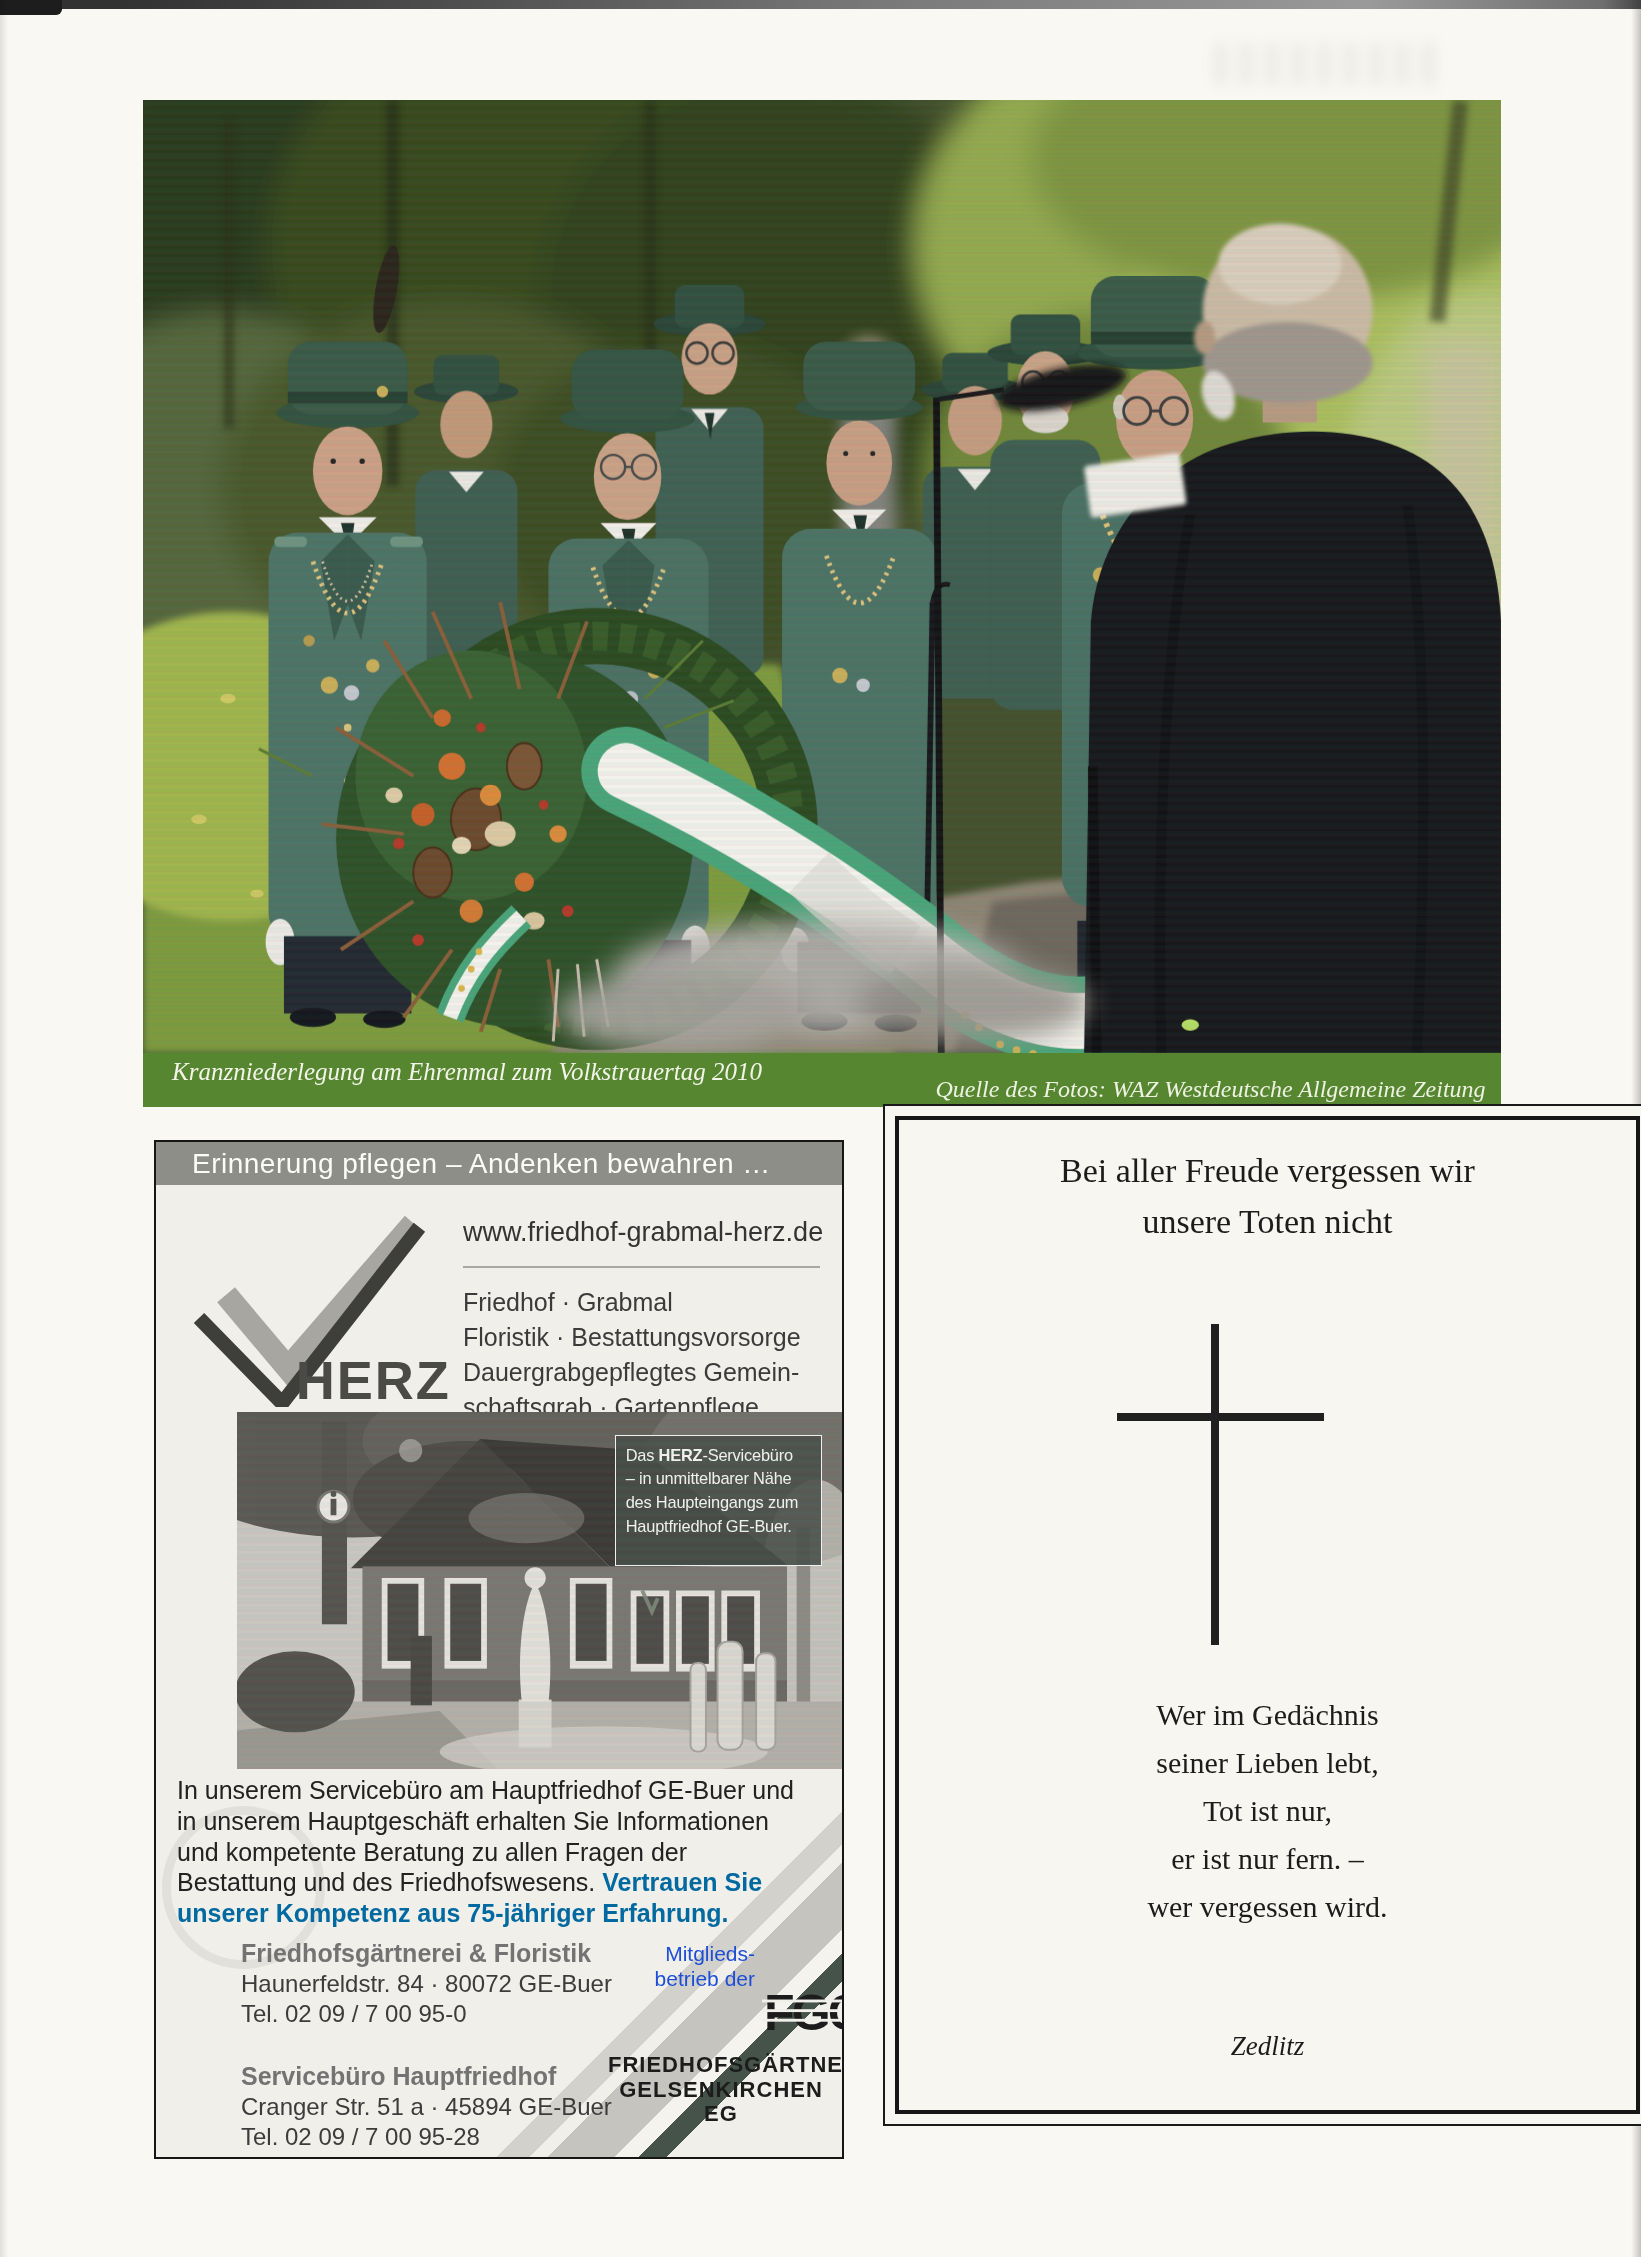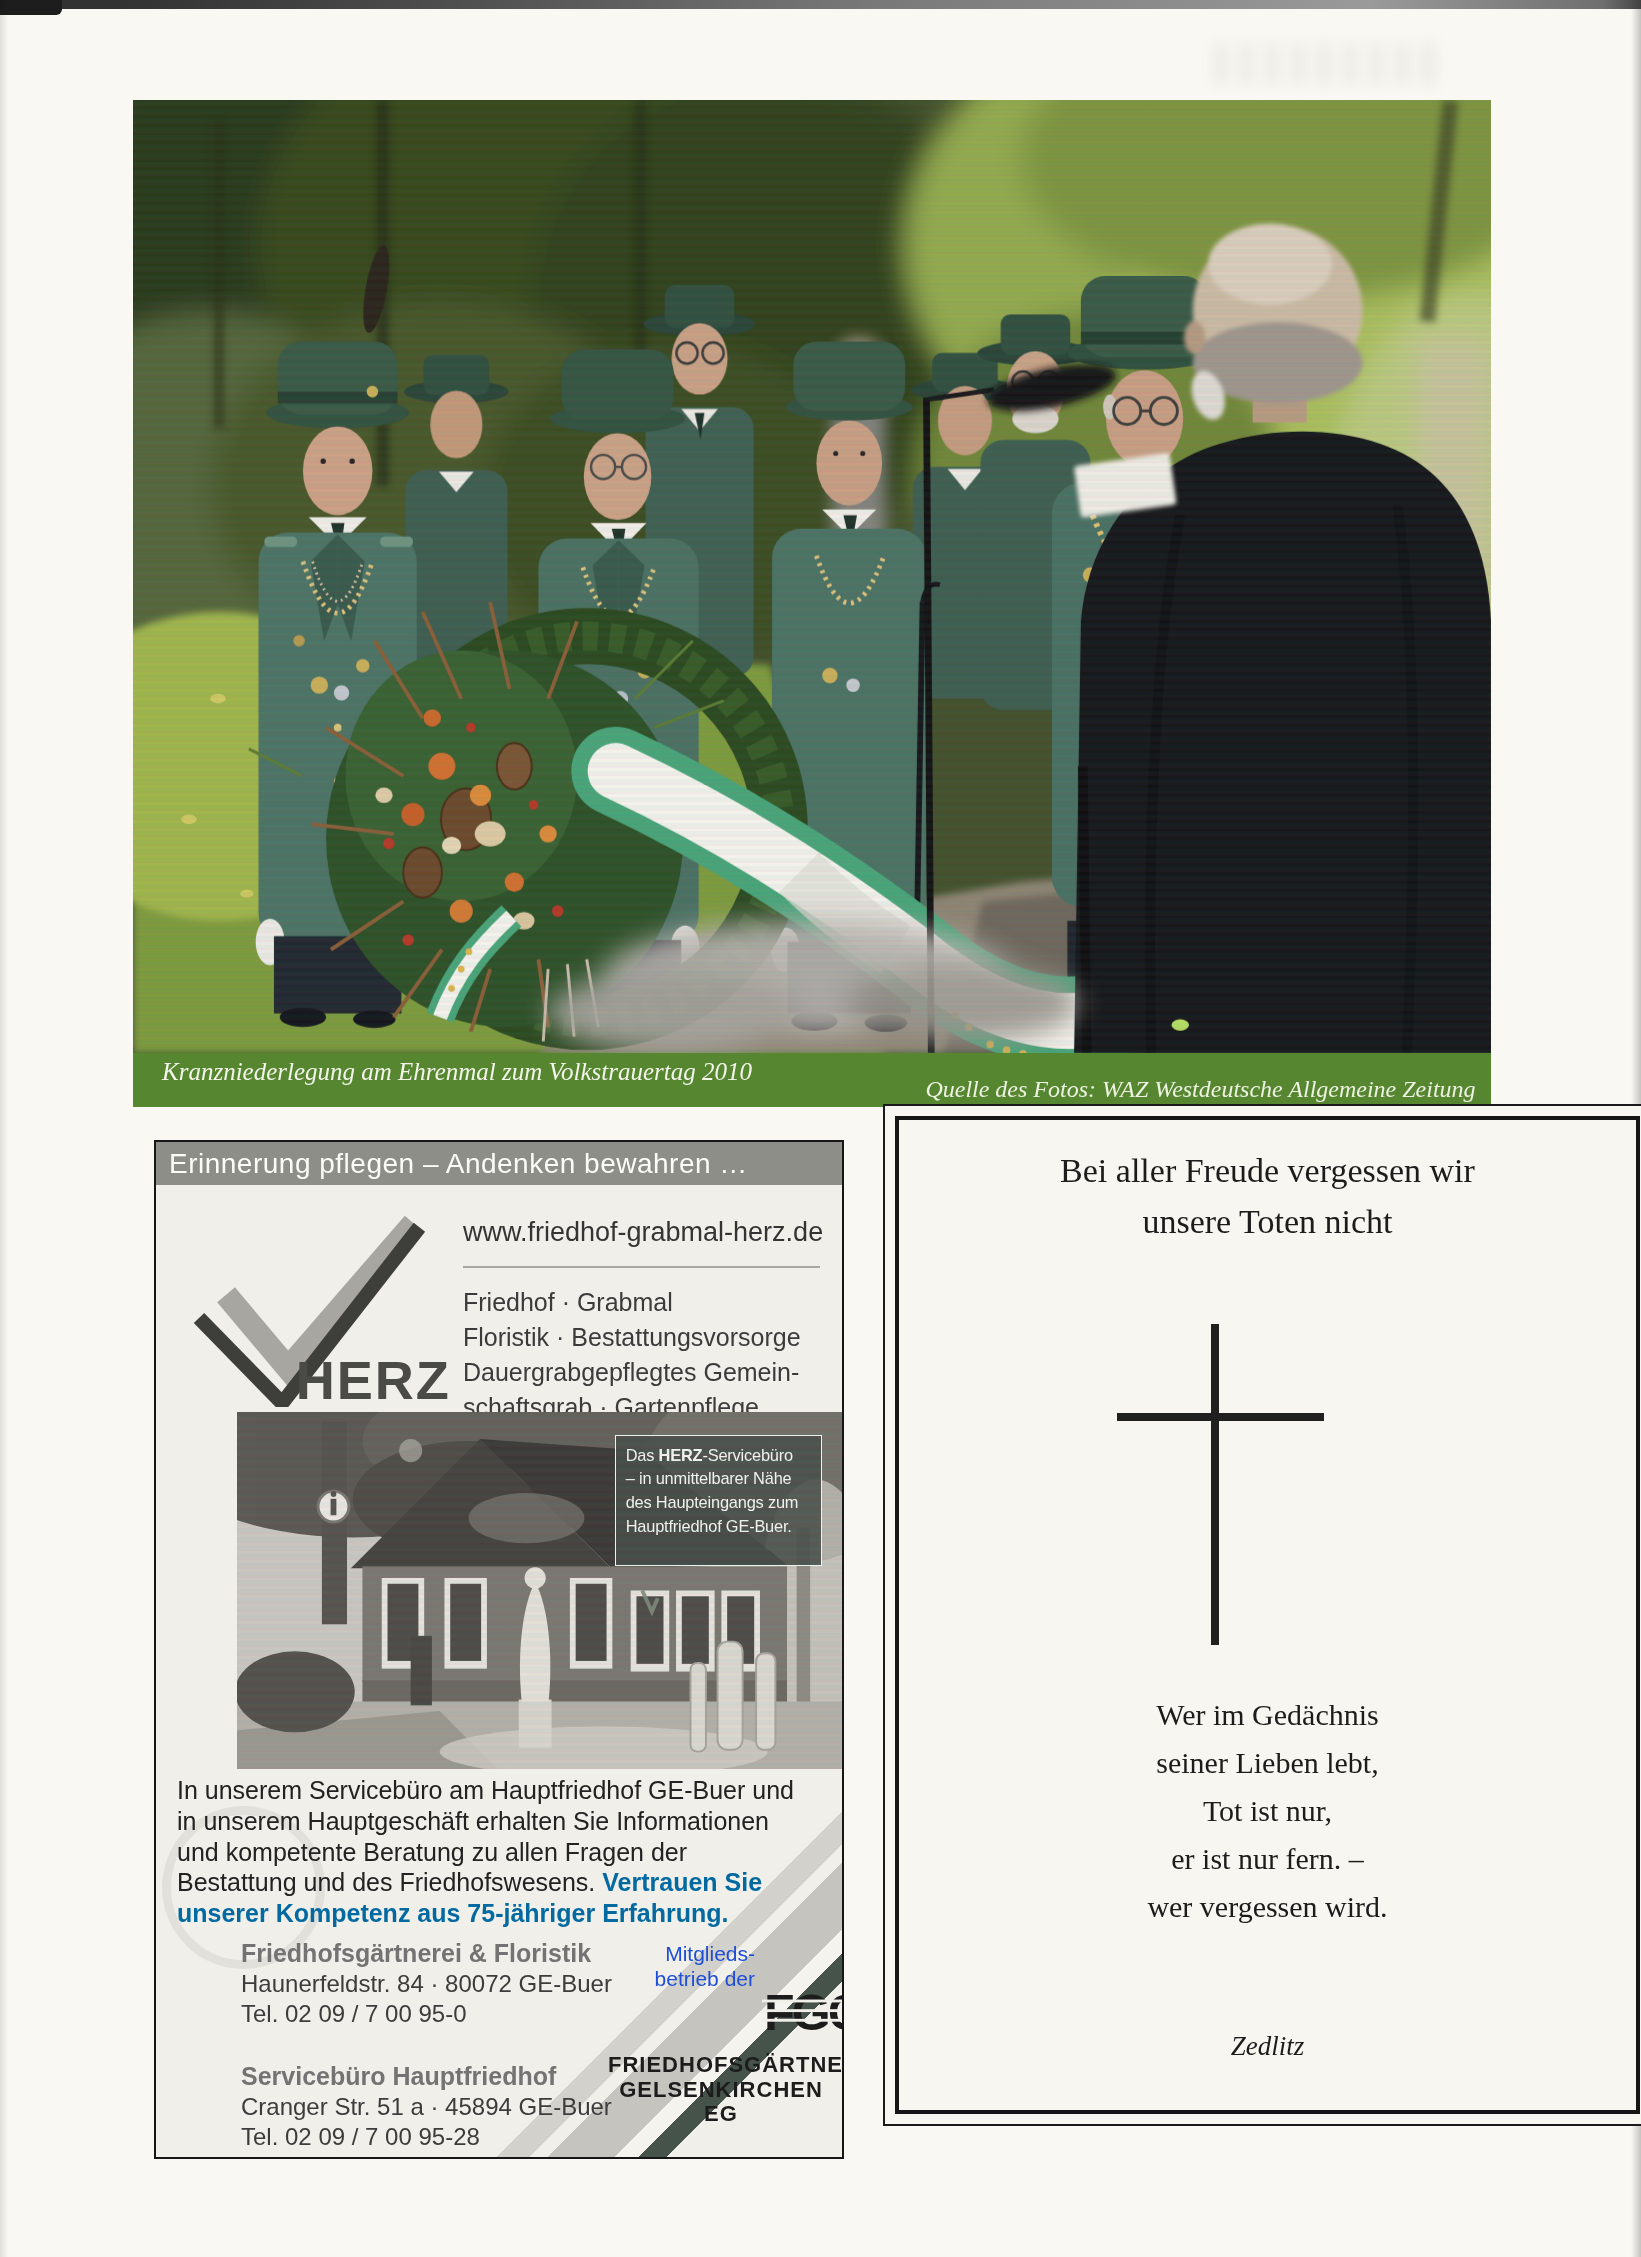--- a/index.html
+++ b/index.html
@@ -15,31 +15,31 @@
     background:linear-gradient(90deg,rgba(0,0,0,.10),rgba(0,0,0,0));}
   .bleed{position:absolute;left:1213px;top:42px;width:230px;height:44px;border-radius:5.8px;
     background:repeating-linear-gradient(90deg,rgba(96,96,96,.16) 0 15.4px,rgba(0,0,0,0) 15.4px 26px);
     filter:blur(6.8px);opacity:.5;}
   
   .stripes{position:absolute;inset:0;pointer-events:none;
     background:repeating-linear-gradient(0deg,
       rgba(205,70,170,.05) 0 1.9px, rgba(70,185,120,.05) 1.9px 3.9px,
       rgba(70,120,205,.045) 3.9px 5.8px, rgba(0,0,0,0) 5.8px 8.7px);}
   
-  .photo-block{position:absolute;left:133px;top:100px;width:1358px;height:1007px;}
+  .photo-block{position:absolute;left:143px;top:100px;width:1358px;height:1007px;}
   .photo-svg{position:absolute;left:0;top:0;width:1358px;height:953px;display:block;}
   .caption-band{position:absolute;left:0;top:953px;width:1358px;height:54px;background:#578631;
     color:#f3f5ea;font-family:"Liberation Serif",serif;font-style:italic;}
   .cap-left{position:absolute;left:29px;top:4.8px;font-size:25px;}
   .cap-right{position:absolute;right:15.4px;bottom:3.9px;font-size:24px;color:#eef2e2;}
   
   .ad{position:absolute;left:154px;top:1140px;width:686px;height:1015px;background:#f1efe9;
       border:2.9px solid #161616;overflow:hidden;}
   .ad-header{position:absolute;left:0;top:0;width:686px;height:43px;background:#8e8e89;
-      color:#fbfbf8;font-size:28px;line-height:43px;padding-left:13px;box-sizing:border-box;letter-spacing:0.5px;}
+      color:#fbfbf8;font-size:28px;line-height:43px;padding-left:36px;box-sizing:border-box;letter-spacing:0.5px;}
   .herz-logo{position:absolute;left:13.5px;top:60px;width:290px;height:205px;}
   .ad-web{position:absolute;left:307px;top:75px;font-size:27px;color:#343434;}
   .ad-divider{position:absolute;left:307px;top:124px;width:357px;height:1.9px;background:#a9a7a2;}
   .ad-services{position:absolute;left:307px;top:143px;font-size:25px;line-height:1.40;color:#3b3b3b;}
   .ad-photo{position:absolute;left:81px;top:270px;width:605px;height:357px;overflow:hidden;}
   .ad-photo svg{position:absolute;inset:0;display:block;}
   .ov-box{position:absolute;left:378px;top:23px;width:207px;height:131px;box-sizing:border-box;
       background:rgba(72,78,72,.88);border:1.9px solid #f4f4f0;color:#f4f4ef;
       padding:7.7px 9.7px;font-size:16.4px;line-height:1.45;letter-spacing:-0.2px;}
   .ov-box b{font-weight:bold;}

